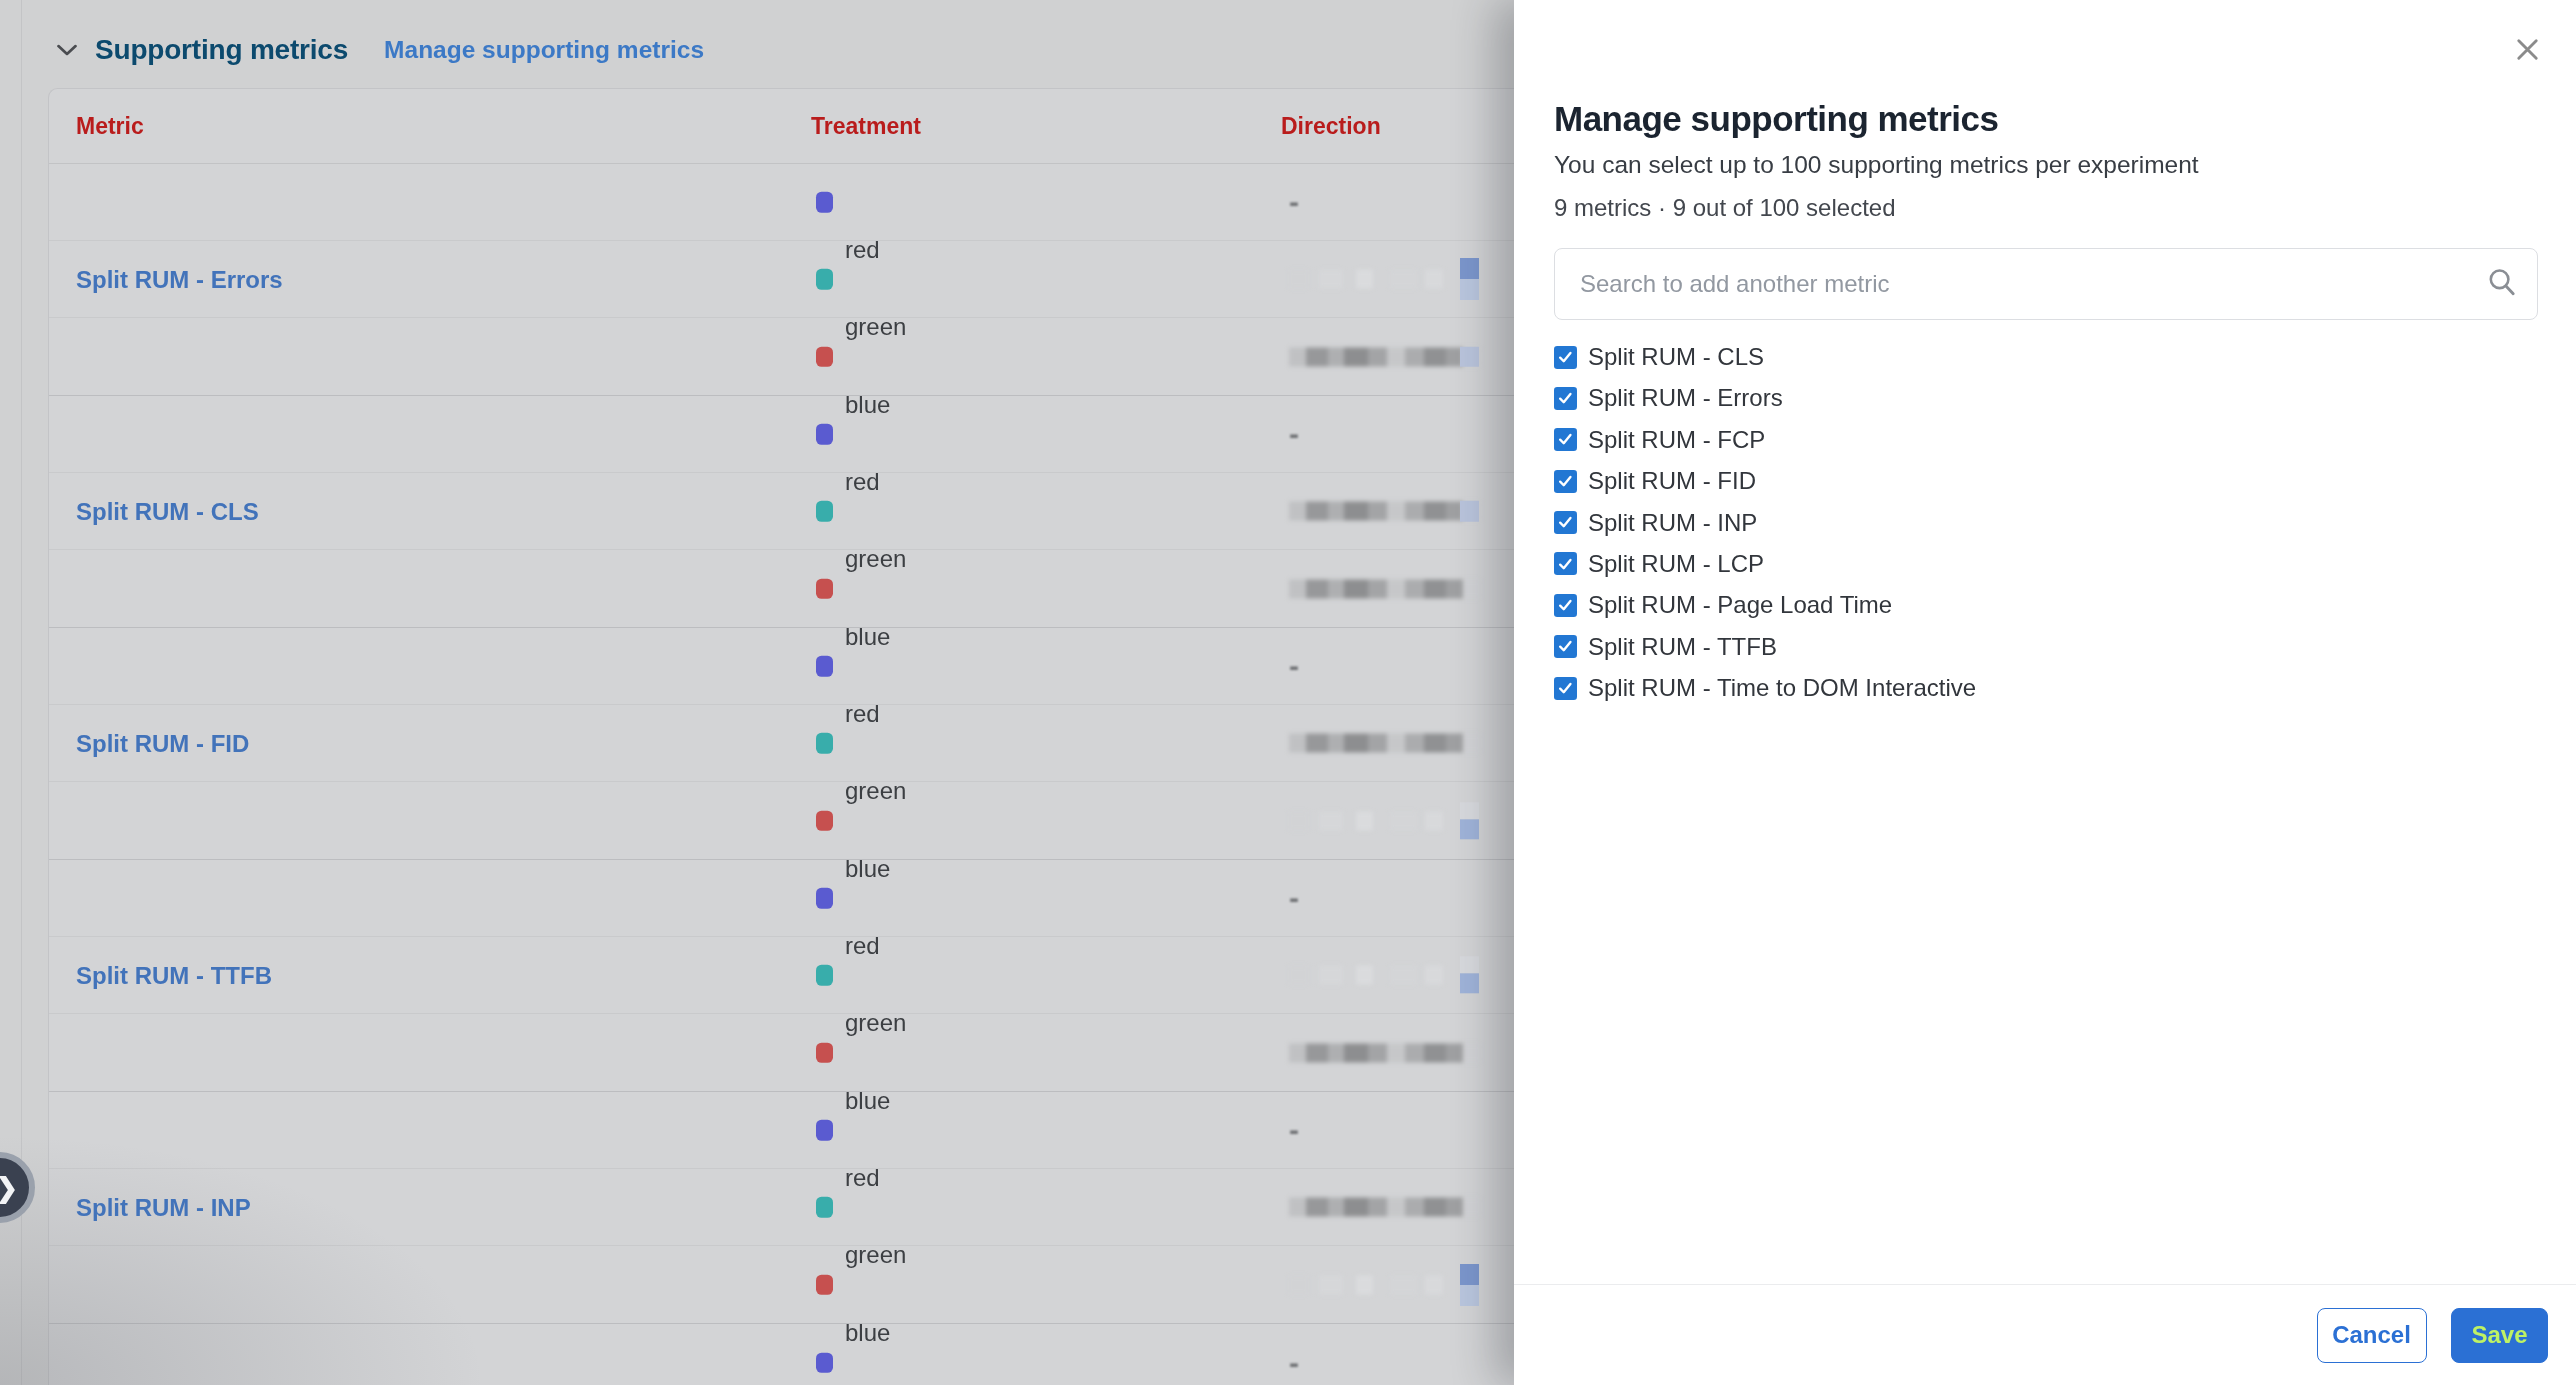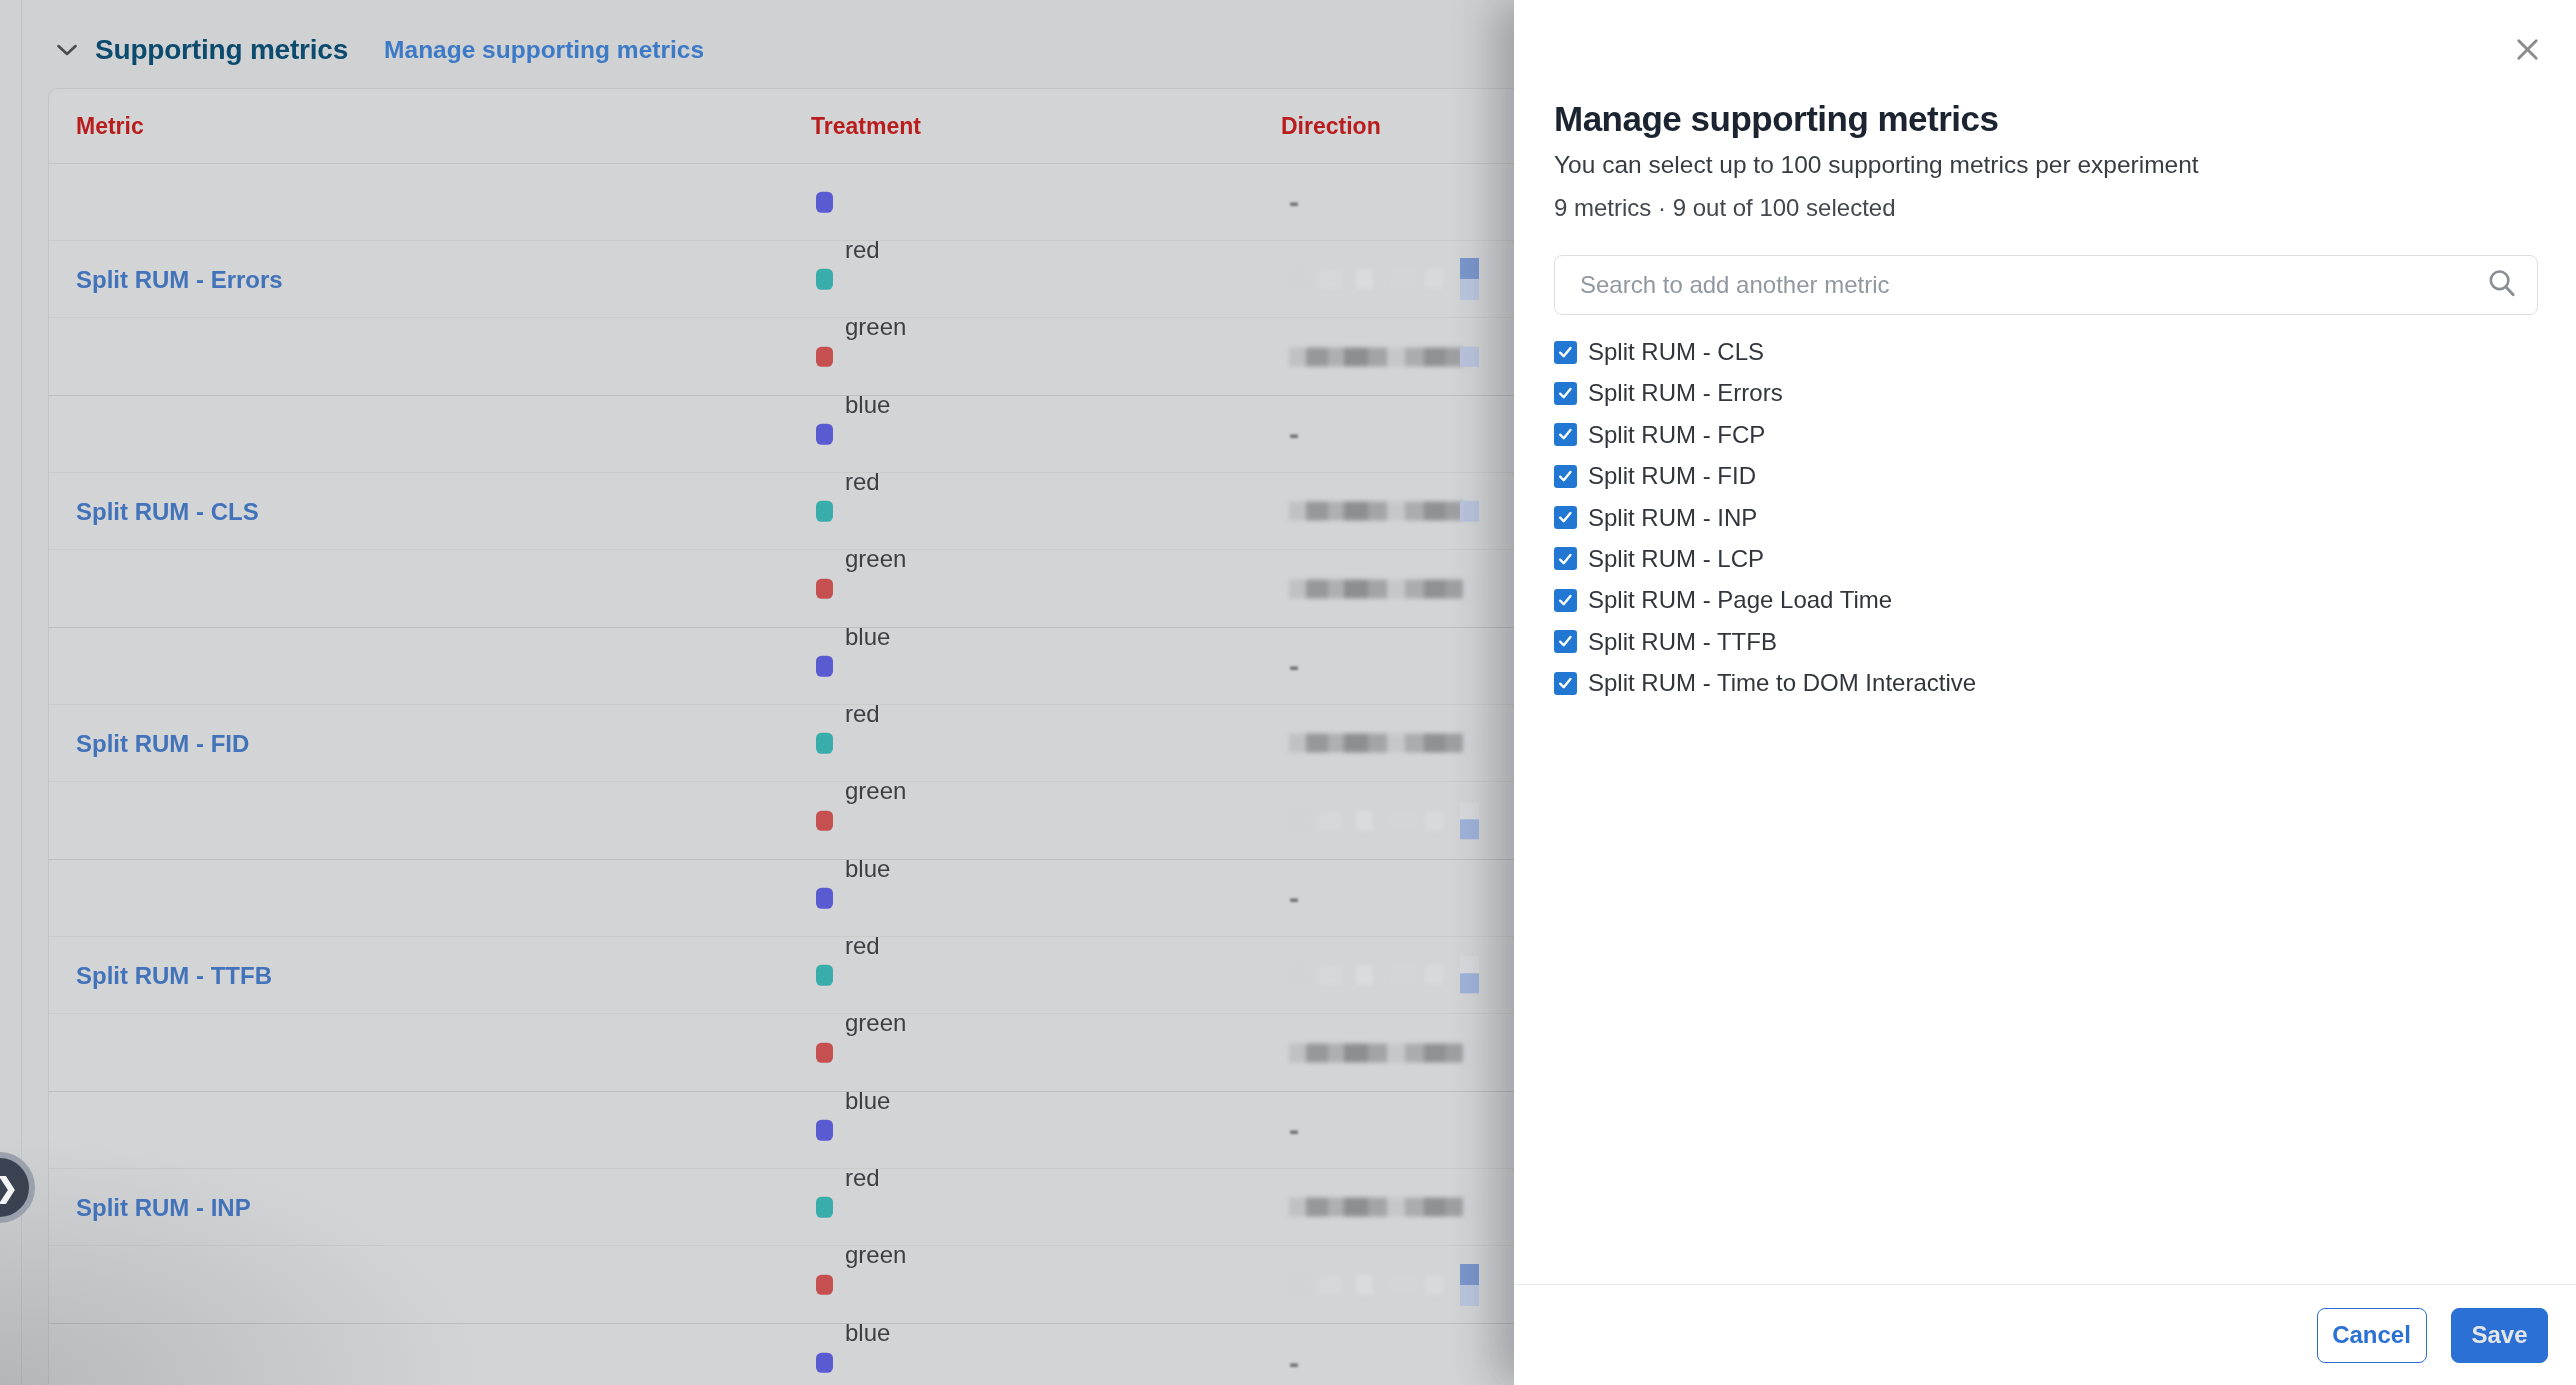--- a/index.html
+++ b/index.html
@@ -53,39 +53,39 @@
 
   
   .panel { position:absolute; left:1514px; top:0; bottom:0; width:1062px; background:#ffffff;
     box-shadow:-20.5px 0 41px rgba(30,33,40,.28); }
   .close-btn { position:absolute; top:30px; right:30px; width:38px; height:38px;
     display:flex; align-items:center; justify-content:center; cursor:pointer; }
   .panel-body { padding:98px 38px 0 40px; }
   .p-title { font-size:35px; font-weight:700; color:#1b2430; letter-spacing:-0.5px; line-height:41px; }
   .p-sub { margin-top:11px; font-size:24.5px; color:#383d44; line-height:30px; }
   .p-count { margin-top:14px; font-size:24px; color:#43474e; }
-  .search-wrap { position:relative; margin-top:33px; height:60px; }
+  .search-wrap { position:relative; margin-top:26px; height:72px; }
   .search-input { width:100%; height:100%; border:1.6px solid #dcdee2; border-radius:8px;
     background:#fff; font-family:"Liberation Sans",sans-serif; font-size:24px; color:#2e333a;
     padding:0 68px 0 25px; outline:none; }
   .search-input::placeholder { color:#9298a1; }
   .search-icon { position:absolute; right:20.5px; top:50%; transform:translateY(-50%); }
   .metric-list { margin-top:25px; }
   .metric-item { display:flex; align-items:center; height:24px; margin-bottom:17.4px; cursor:pointer; }
   .cb { width:23px; height:23px; min-width:23px; background:#2277d3; border-radius:3.2px;
     display:flex; align-items:center; justify-content:center; }
   .item-label { margin-left:11px; font-size:24px; color:#32363c; white-space:nowrap; }
   .panel-footer { position:absolute; left:0; right:0; bottom:0; height:101px; background:#fff;
     border-top:1.6px solid #ebecee; display:flex; align-items:center; justify-content:flex-end;
     gap:24.5px; padding-right:28px; }
   .btn { height:55px; border-radius:8px; font-family:"Liberation Sans",sans-serif;
     font-size:24px; font-weight:600; display:flex; align-items:center; justify-content:center;
     cursor:pointer; }
   .btn-cancel { width:110px; background:#ffffff; border:1.6px solid #2b70d4; color:#2b70d4; }
-  .btn-save { width:97px; background:#2b70d4; border:1.6px solid #2b70d4; color:#e5e5e5; }
+  .btn-save { width:97px; background:#2b70d4; border:1.6px solid #2b70d4; color:#bef264; }
 </style>
 </head>
 <body>
 
 <div class="backdrop">
   <div class="gutter-line"></div>
 
   <div class="section-header">
     <span class="chev-icon">
       <svg width="22" height="14" viewBox="0 0 28 18">

